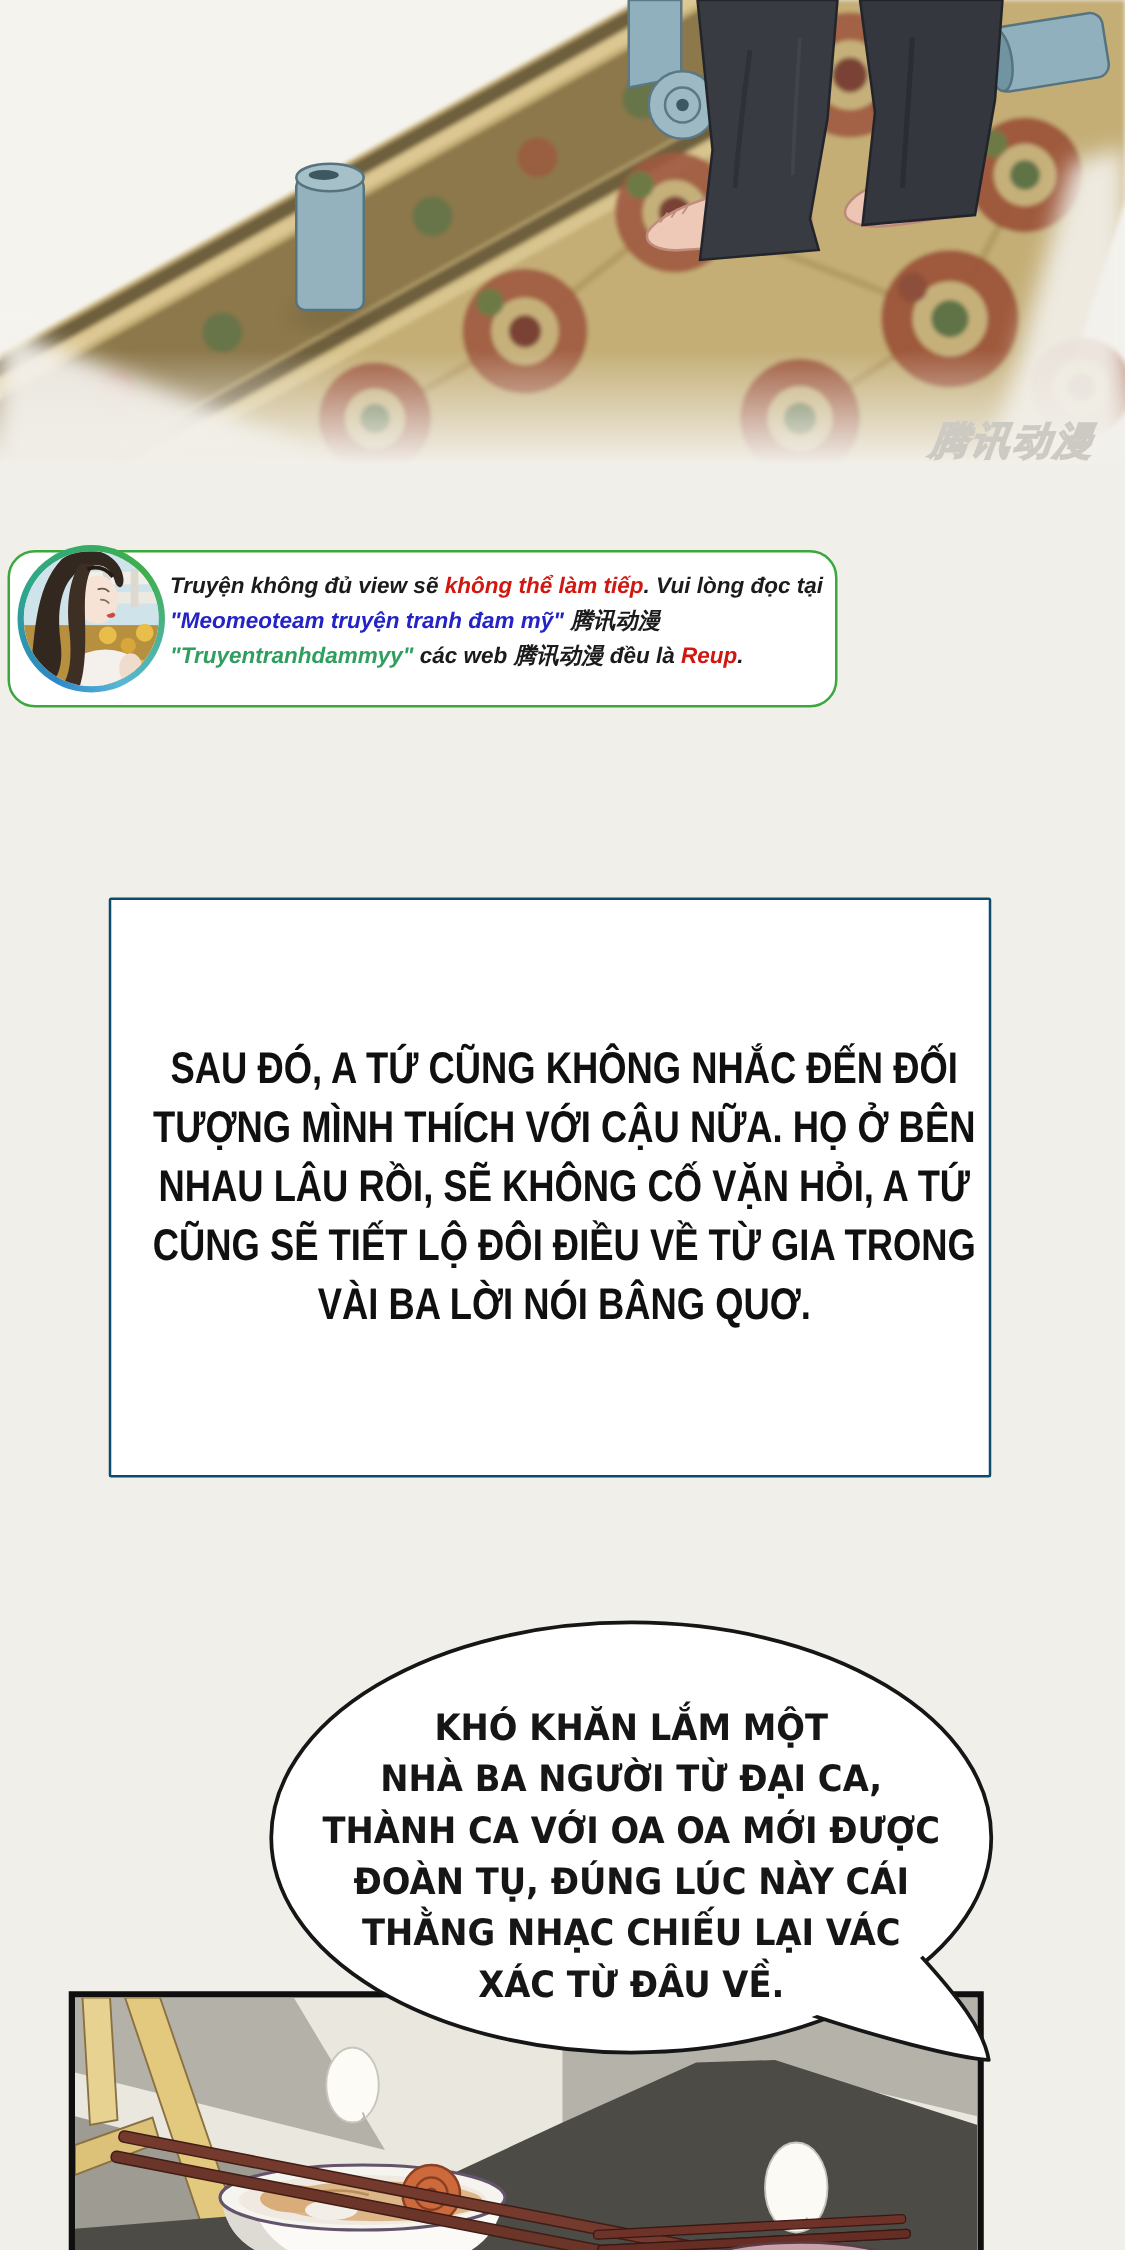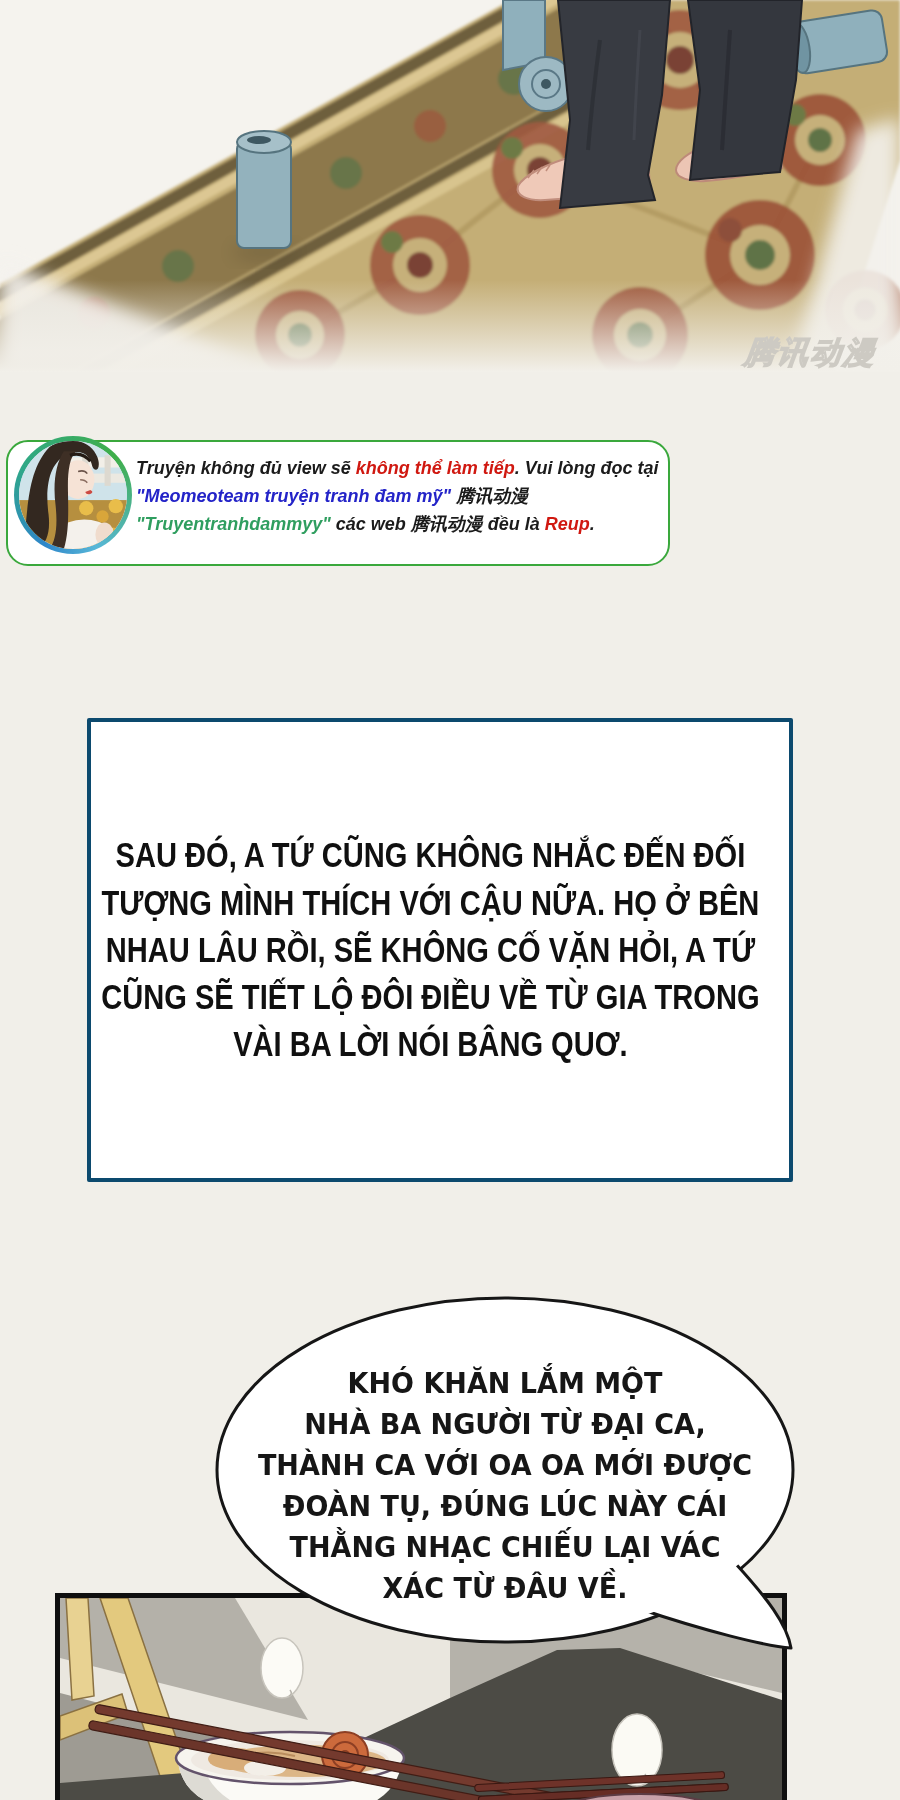--- a/index.html
+++ b/index.html
@@ -18,22 +18,22 @@
      background:conic-gradient(from 210deg,#2e86c9,#2fa887 25%,#3fae49 55%,#58b7d8 85%,#2e86c9);
      display:flex;align-items:center;justify-content:center;}
   #avatar-inner{width:108px;height:108px;border-radius:50%;overflow:hidden;background:#cfe3ea;}
   #banner-text{position:absolute;left:128px;top:12px;width:528px;}
   .bl{font-size:18px;font-weight:bold;font-style:italic;line-height:28px;white-space:pre-wrap;
       color:#1b1b1b;}
   .c-black{color:#1b1b1b;} .c-red{color:#d01810;} .c-orange{color:#e79d14;}
   .c-blue{color:#2323c8;} .c-green{color:#2f9e5f;}
   
   #narration{position:absolute;left:87px;top:718px;width:706px;height:464px;background:#ffffff;
-     border:4px solid #0c4a6e;border-radius:2px;box-sizing:border-box;
-     display:flex;flex-direction:column;align-items:flex-start;justify-content:center;}
+     border:2px solid #0c4a6e;border-radius:2px;box-sizing:border-box;
+     display:flex;flex-direction:column;align-items:flex-end;justify-content:center;}
   #narration-inner{transform:scale(0.97,1.18);transform-origin:center center;}
   .nline{font-family:"Liberation Sans",sans-serif;font-weight:bold;font-size:30px;line-height:40px;
      color:#101010;text-align:center;white-space:nowrap;letter-spacing:0px;}
   
   #bubble-svg{position:absolute;left:205px;top:1286px;width:600px;height:380px;z-index:3;}
   #bubble-text{position:absolute;left:255px;top:1372px;width:500px;z-index:4;
      transform:scale(1,1.08);transform-origin:center center;}
   .sline{font-family:"DejaVu Sans",sans-serif;font-weight:bold;font-size:27px;line-height:38px;
      color:#161616;text-align:center;white-space:nowrap;}
   

